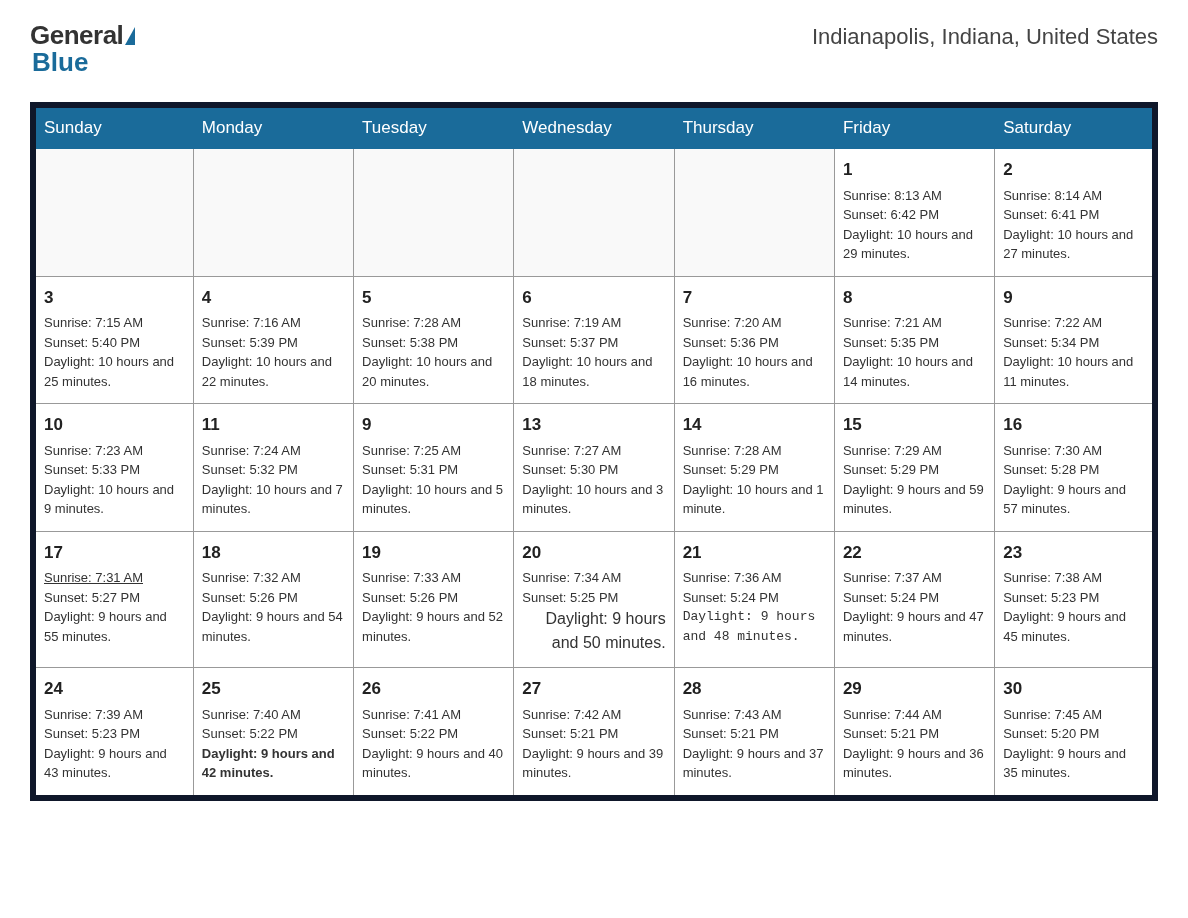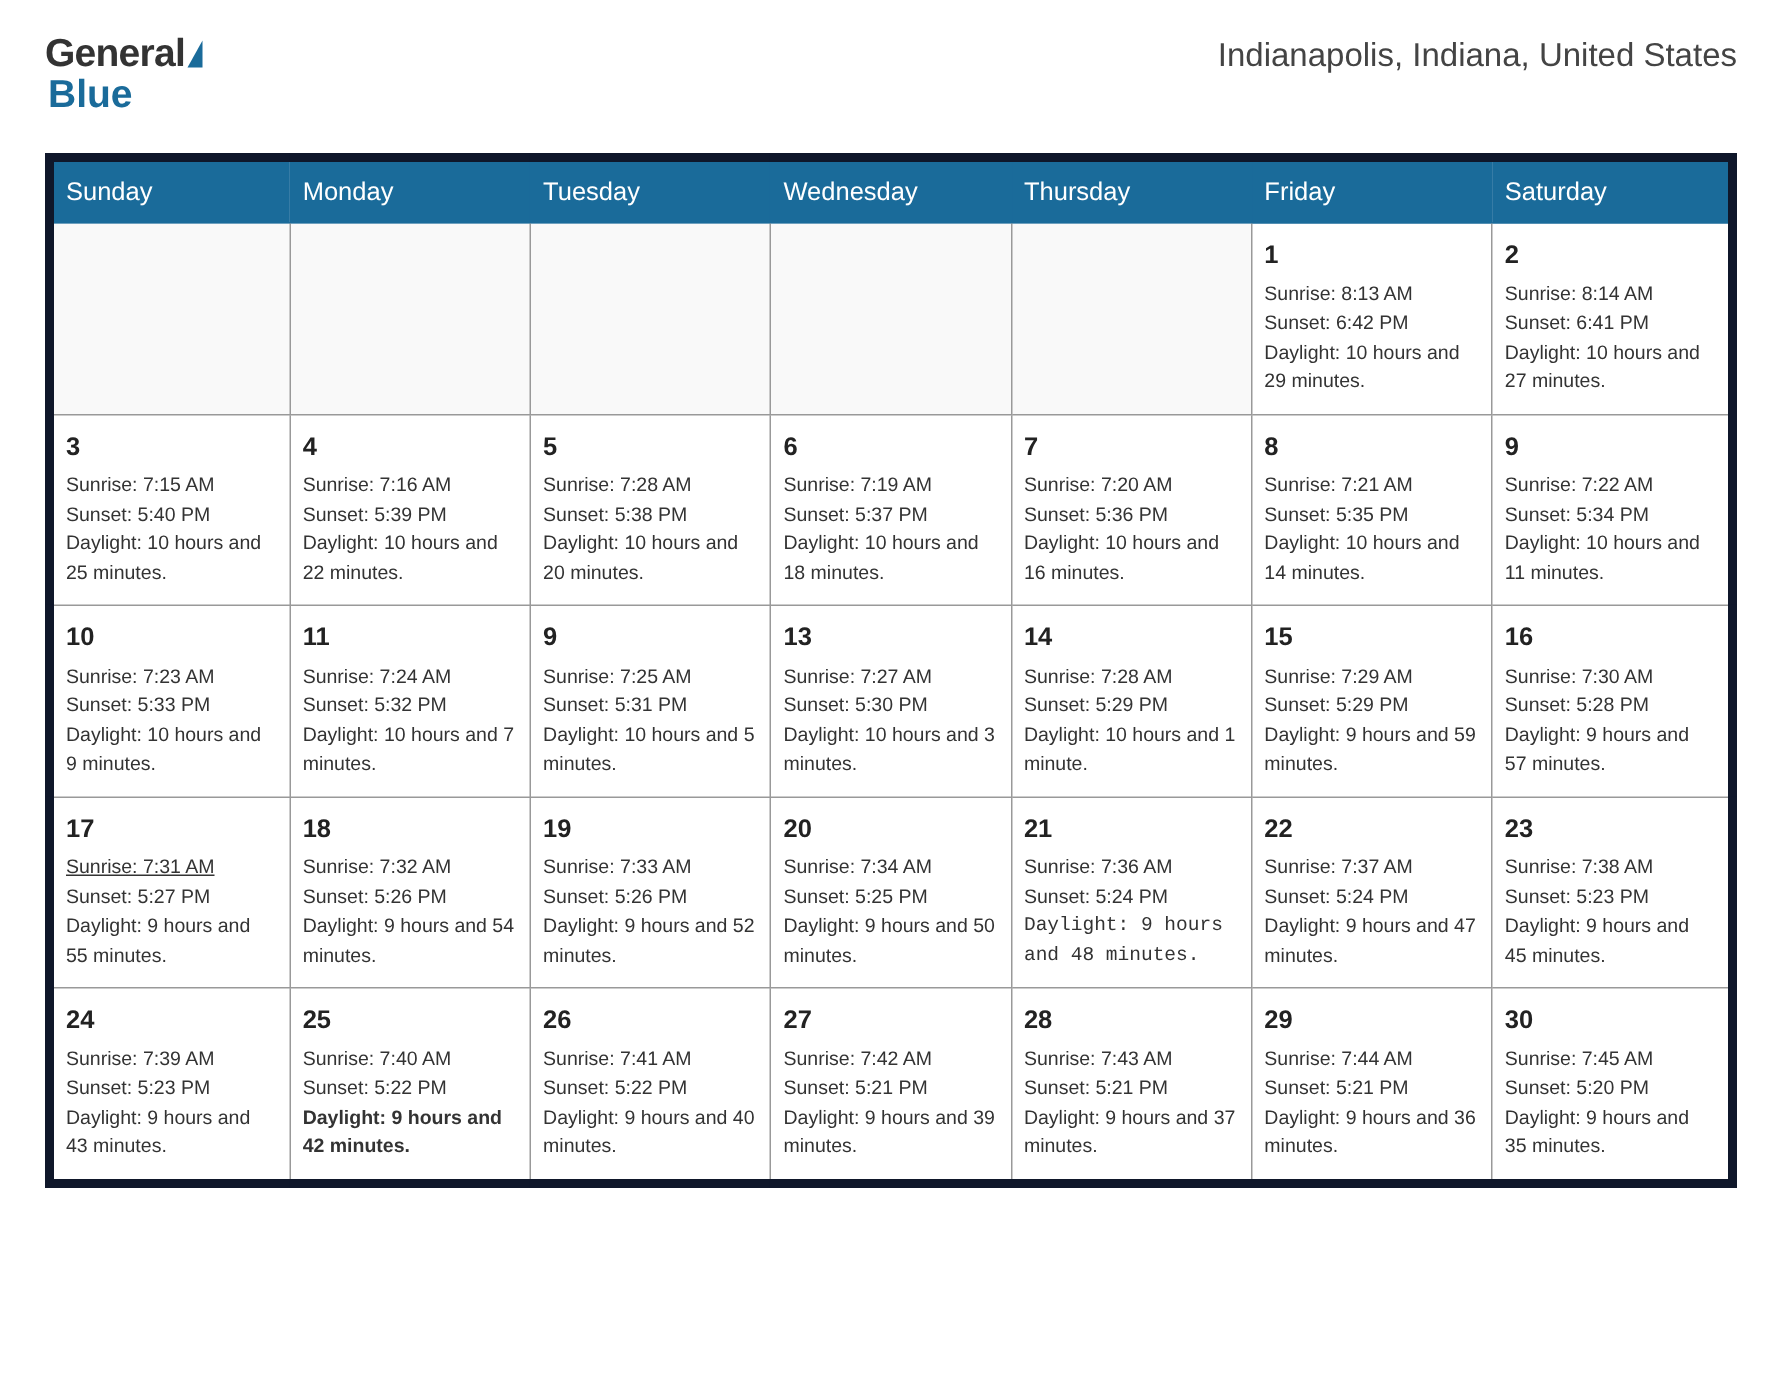--- a/index.html
+++ b/index.html
@@ -250,21 +250,21 @@
         <td>
           <span class="day-number">19</span>
           <span style="display: block; font-size: 13px;">Sunrise: 7:33 AM</span>
           <span style="display: block; font-size: 13px;">Sunset: 5:26 PM</span>
           <span style="display: block; font-size: 13px;">Daylight: 9 hours and 52 minutes.</span>
         </td>
         <td>
           <span class="day-number">20</span>
           <span style="display: block; font-size: 13px;">Sunrise: 7:34 AM</span>
           <span style="display: block; font-size: 13px;">Sunset: 5:25 PM</span>
-          <span style="display: block; font-size: 13px;">Daylight: 9 hours and 50 minutes.</span>
+          <span style="display: block; font-size: 16px; text-align: right;">Daylight: 9 hours and 50 minutes.</span>
         </td>
         <td>
           <span class="day-number">21</span>
           <span style="display: block; font-size: 13px;">Sunrise: 7:36 AM</span>
           <span style="display: block; font-size: 13px;">Sunset: 5:24 PM</span>
           <span style="display: block; font-size: 13px; font-family: Liberation Mono, monospace;">Daylight: 9 hours and 48 minutes.</span>
         </td>
         <td>
           <span class="day-number">22</span>
           <span style="display: block; font-size: 13px;">Sunrise: 7:37 AM</span>

